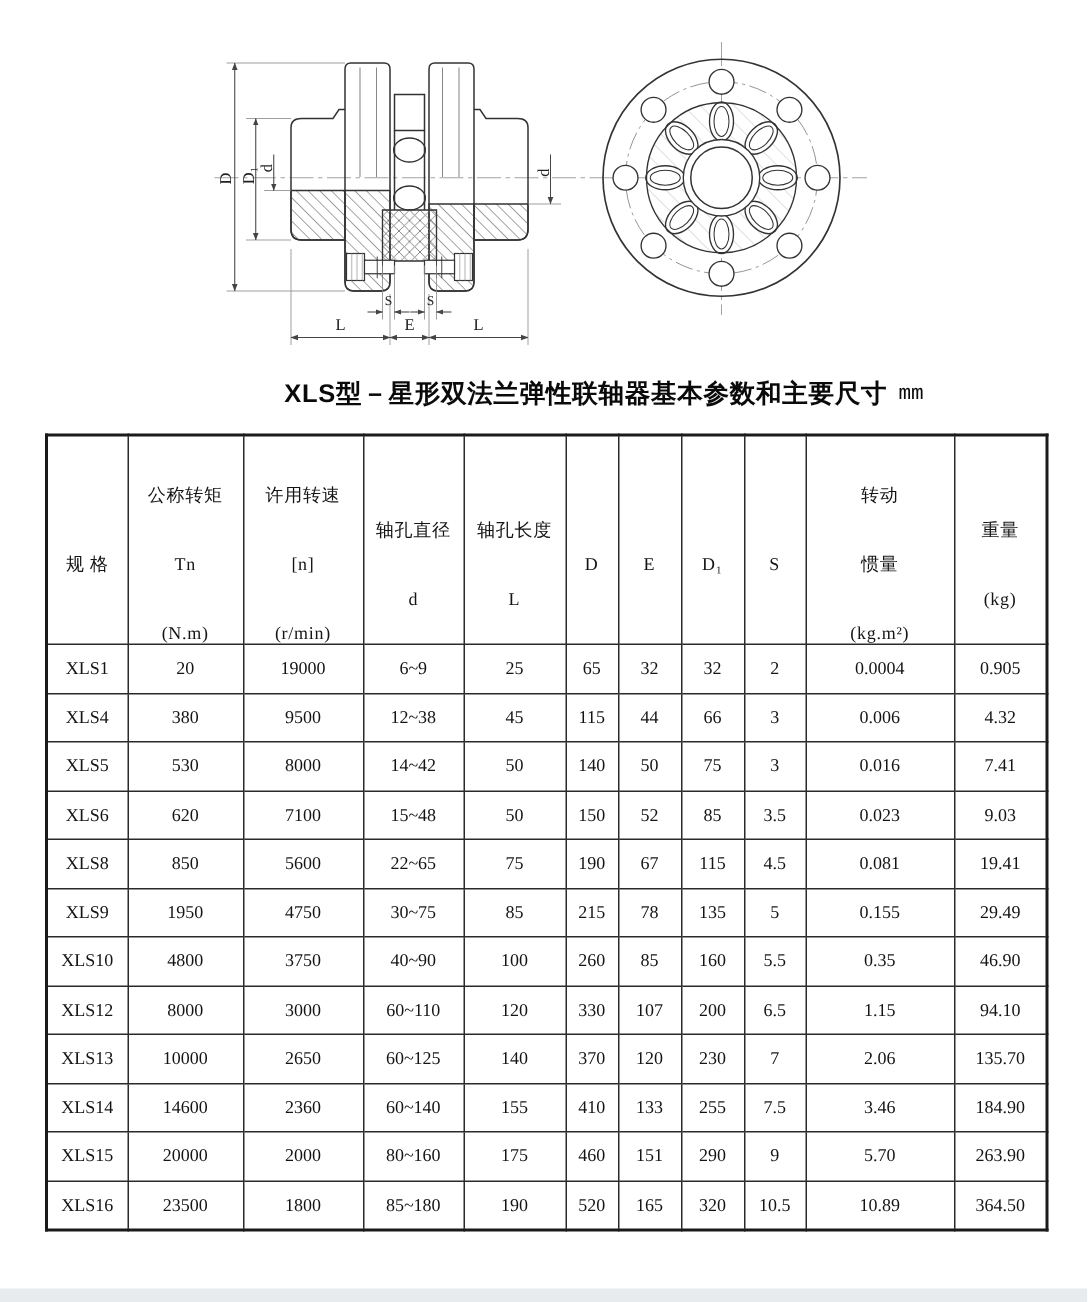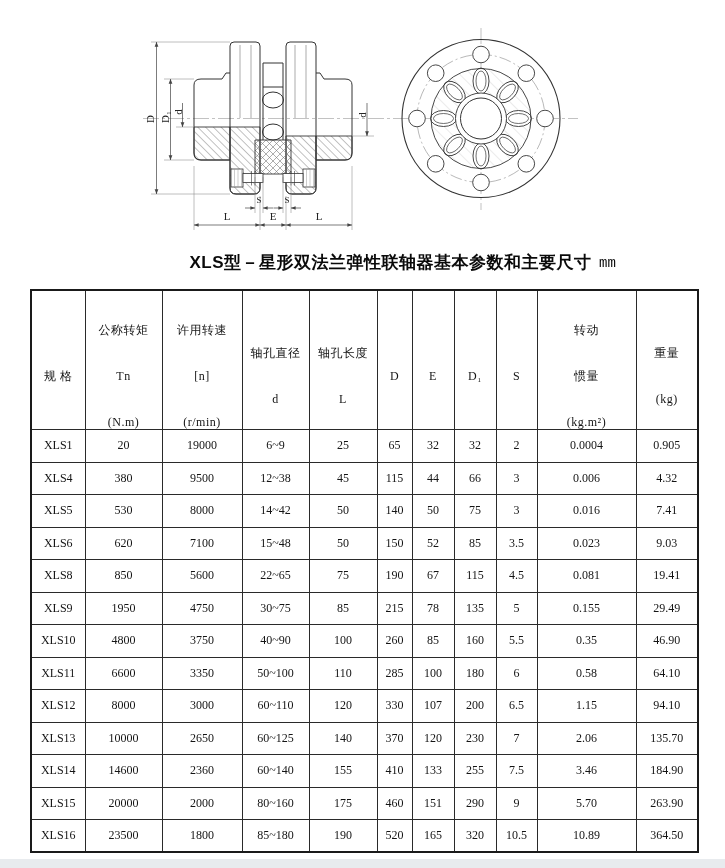--- a/index.html
+++ b/index.html
@@ -347,33 +347,20 @@
           <td>40~90</td>
           <td>100</td>
           <td>260</td>
           <td>85</td>
           <td>160</td>
           <td>5.5</td>
           <td>0.35</td>
           <td>46.90</td>
         </tr>
         <tr>
-          <td>XLS11</td>
-          <td>6600</td>
-          <td>3350</td>
-          <td>50~100</td>
-          <td>110</td>
-          <td>285</td>
-          <td>100</td>
-          <td>180</td>
-          <td>6</td>
-          <td>0.58</td>
-          <td>64.10</td>
-        </tr>
-        <tr>
           <td>XLS12</td>
           <td>8000</td>
           <td>3000</td>
           <td>60~110</td>
           <td>120</td>
           <td>330</td>
           <td>107</td>
           <td>200</td>
           <td>6.5</td>
           <td>1.15</td>

